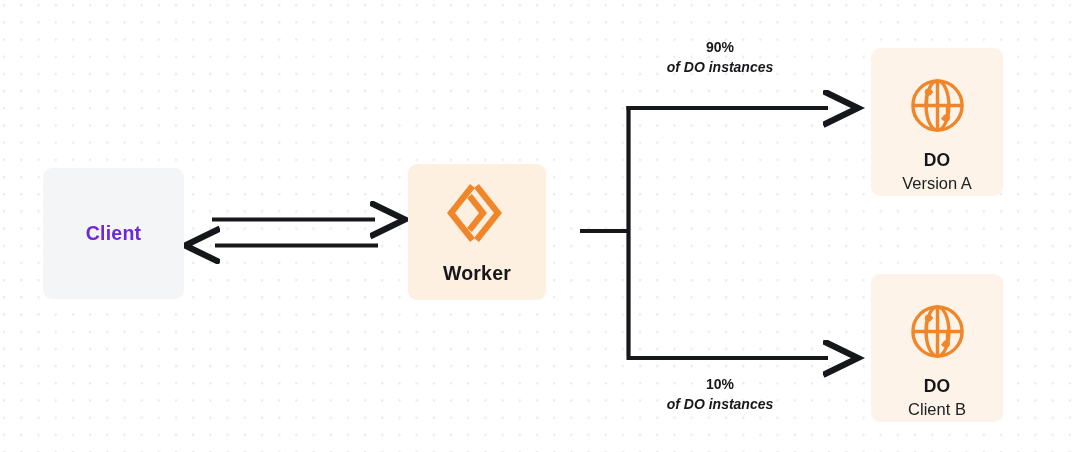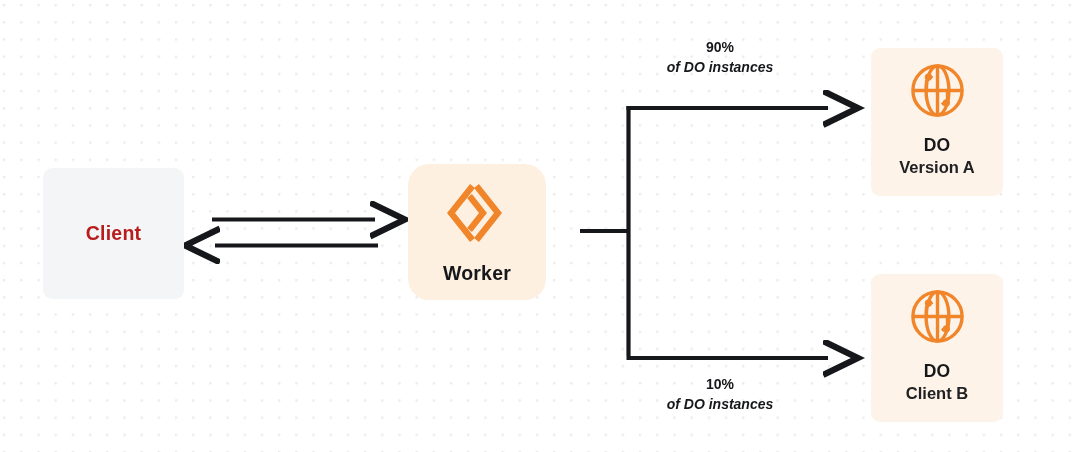--- a/index.html
+++ b/index.html
@@ -47,68 +47,67 @@
   #node-client {
     left: 43px;
     top: 168px;
     width: 141px;
     height: 131px;
     background-color: #f4f5f7;
   }
   .client-label {
     font-size: 19.5px;
     font-weight: bold;
-    color: #b91c1c;
+    color: #6d28d9;
     letter-spacing: 0.2px;
   }
 
   #node-worker {
     left: 408px;
     top: 164px;
     width: 138px;
     height: 136px;
     background-color: #fdf0e1;
-    border-radius: 21px;
   }
   .worker-icon {
     margin-top: 2px;
     margin-bottom: 14px;
   }
   .worker-label {
     font-size: 19.5px;
     font-weight: bold;
     color: #16171a;
     letter-spacing: 0.2px;
   }
 
   .node-do {
     left: 871px;
     width: 132px;
     height: 148px;
     background-color: #fdf3e8;
-    justify-content: flex-start;
-    padding-top: 14px;
+    justify-content: center;
+    padding-top: 26px;
   }
   #node-do-a { top: 48px; }
   #node-do-b { top: 274px; }
 
   .do-icon {
     margin-bottom: 12px;
   }
   .do-title {
     font-size: 17.5px;
     font-weight: bold;
     color: #16171a;
     line-height: 1.15;
     letter-spacing: 0.2px;
   }
   .do-subtitle {
     margin-top: 3px;
     font-size: 16.5px;
-    font-weight: bold;
+    font-weight: normal;
     color: #202124;
     line-height: 1.15;
   }
 
   
   .edge-label {
     position: absolute;
     text-align: center;
     font-size: 14px;
     font-weight: bold;

